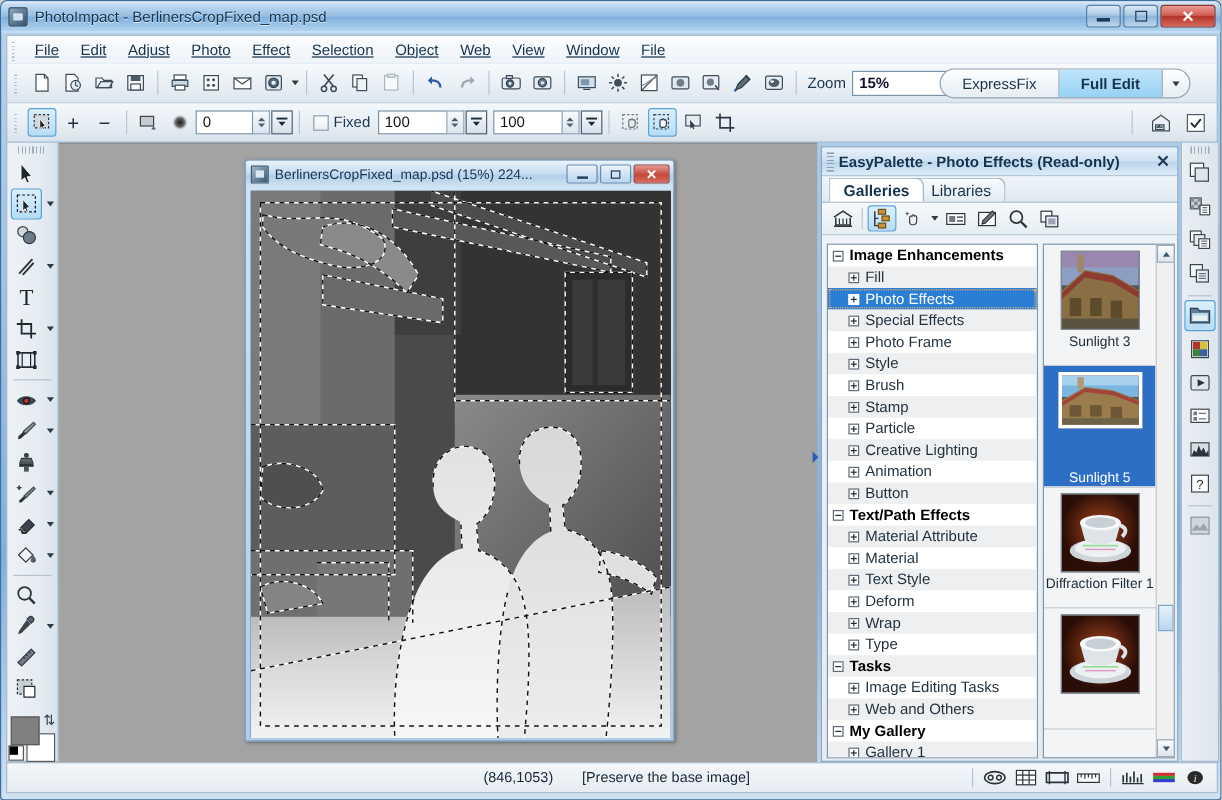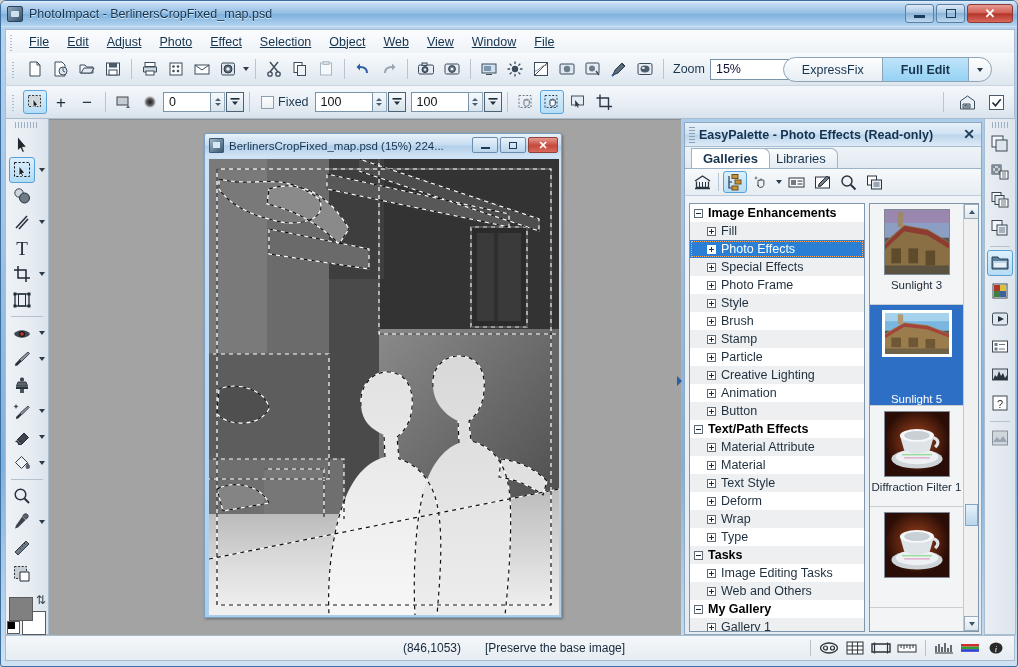--- a/index.html
+++ b/index.html
@@ -88,21 +88,21 @@
     display:flex;align-items:center;justify-content:center;
     border-radius:3px; position:relative;
   }
   .tb-sep { width:1px;height:20px;background:#b9c6d2; margin:0 5px; }
   .tb-caret { width:9px;height:20px;display:flex;align-items:center;justify-content:center;}
   .caret { width:0;height:0;border-left:3.5px solid transparent;border-right:3.5px solid transparent;border-top:4px solid #2b3d4d; }
 
   .zoom-label{font-size:12.5px;color:#1b3750;margin:0 5px 0 4px;}
   .zoom-combo{
     width:118px;height:21px;background:#fff;border:1px solid #7a93a8;
-    display:flex;align-items:center;position:relative;
+    display:flex;align-items:center;position:relative;font-weight:bold;
   }
   .zoom-combo .val{font-size:12.5px;color:#113;padding-left:5px;}
   .zoom-combo .dd{
     position:absolute;right:1px;top:1px;width:17px;height:17px;
     background:linear-gradient(180deg,#f6f9fc,#d7e2ec);
     border:1px solid #90a6ba;display:flex;align-items:center;justify-content:center;
   }
   .share-btn{display:flex;align-items:center;gap:4px;padding:2px 6px;font-size:12.5px;color:#16344e;}
 
   .mode-group{

